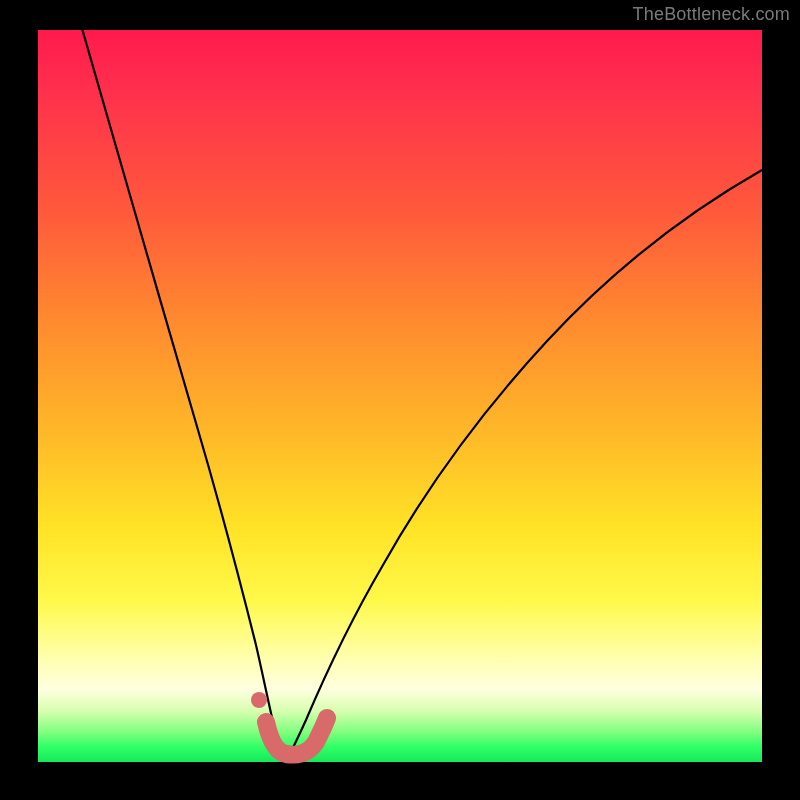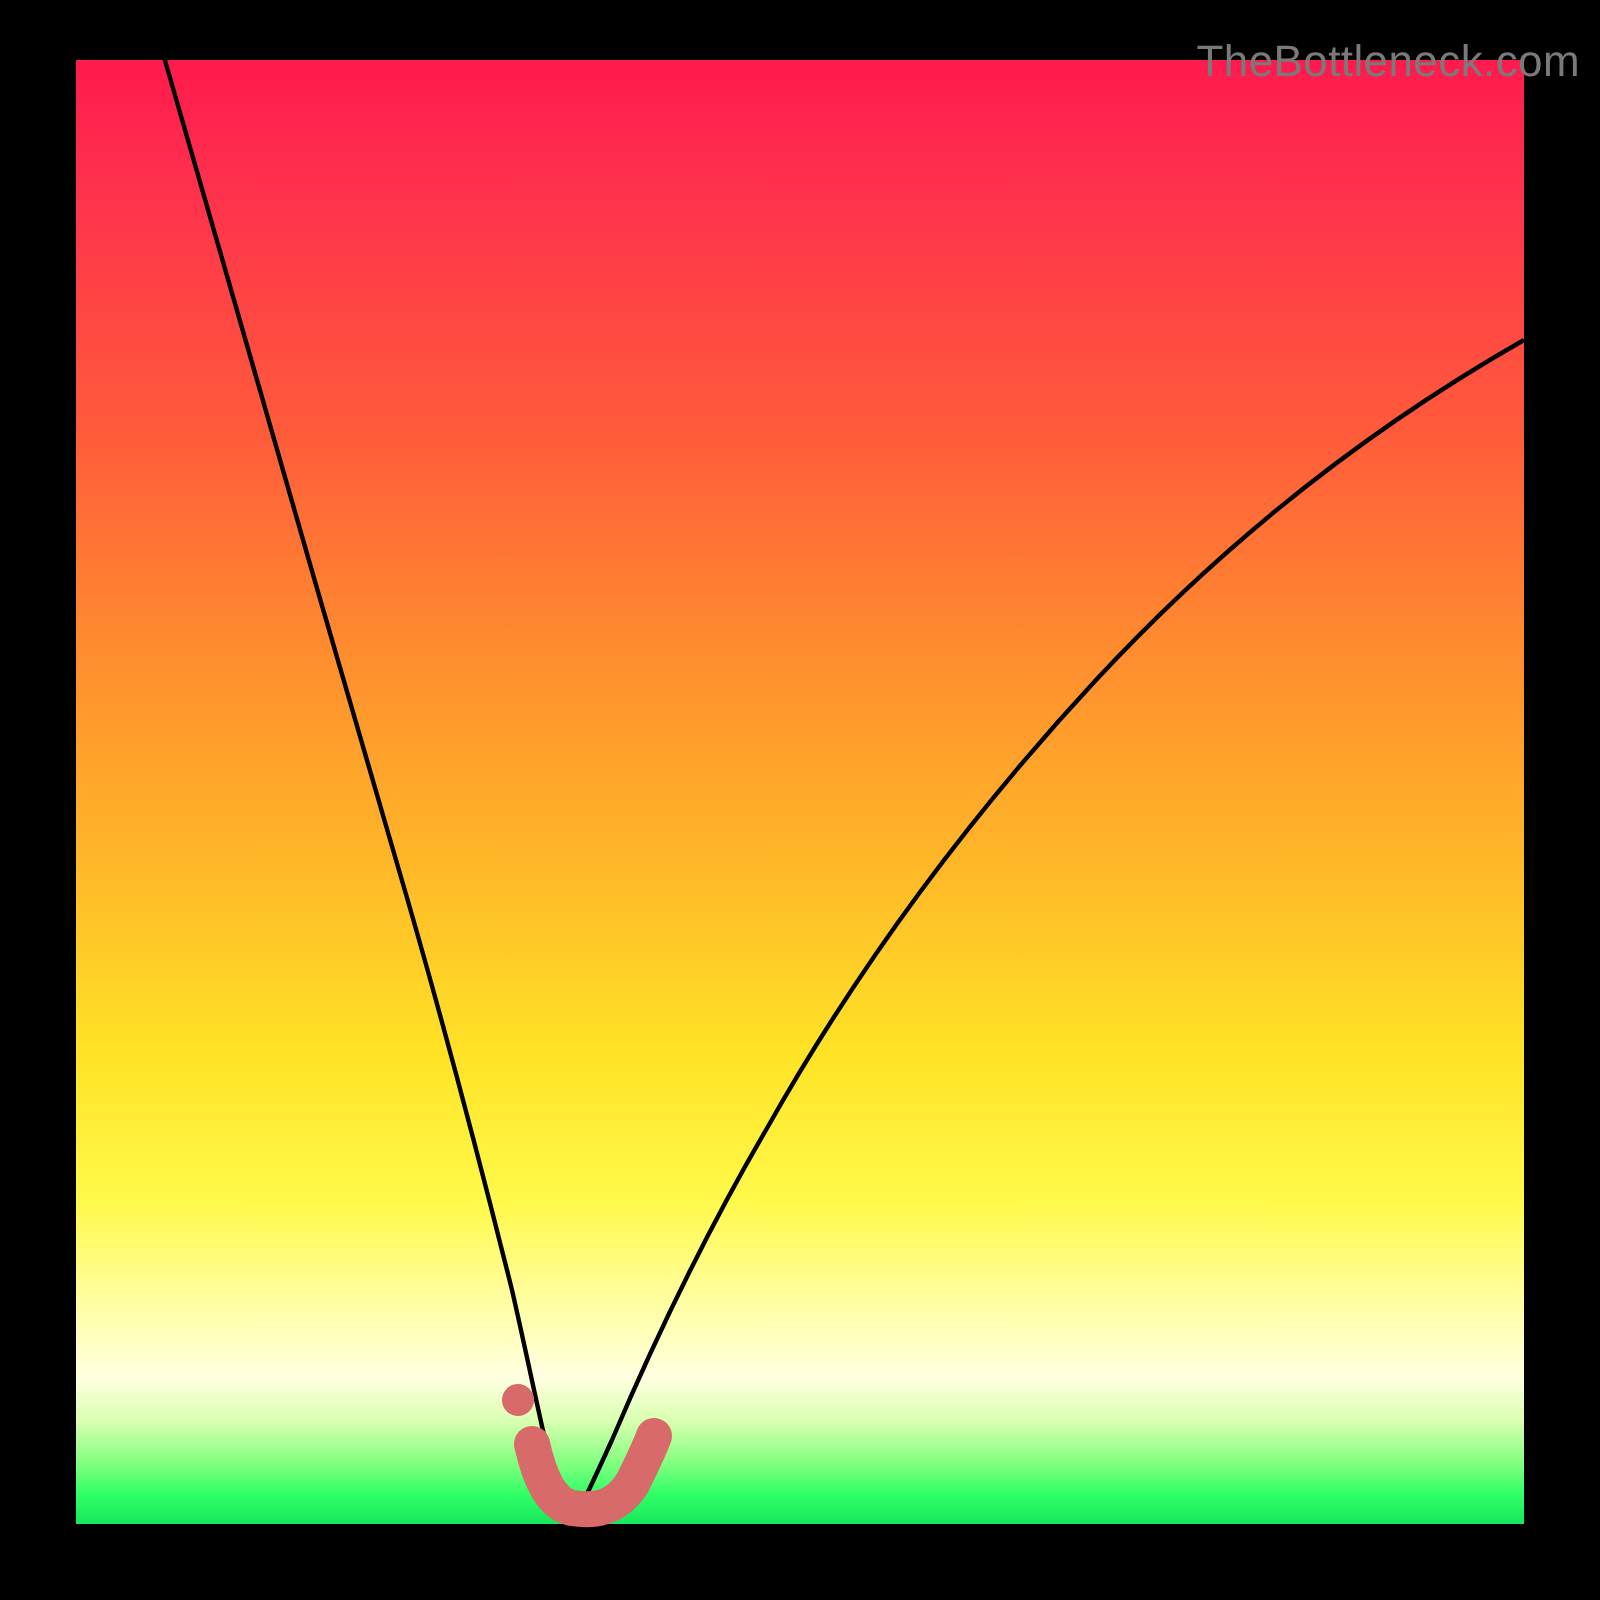--- a/index.html
+++ b/index.html
@@ -38,24 +38,24 @@
       #ffffb0 86%,
       #ffffe0 90%,
       #d8ffb0 93%,
       #7dff7d 96%,
       #2eff66 98%,
       #17e85c 100%
     );
   }
   .watermark {
     position: absolute;
-    top: 18px;
+    top: 4px;
     right: 10px;
     color: #7a7a7a;
-    font-size: 22px;
+    font-size: 18px;
     font-weight: 500;
     letter-spacing: 0.2px;
     z-index: 10;
   }
   svg.curves {
     position: absolute;
     left: 0;
     top: 0;
     width: 724px;
     height: 732px;

